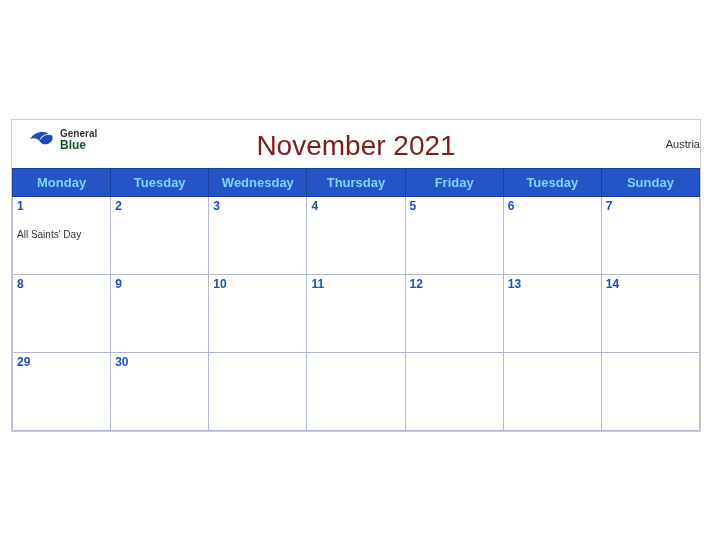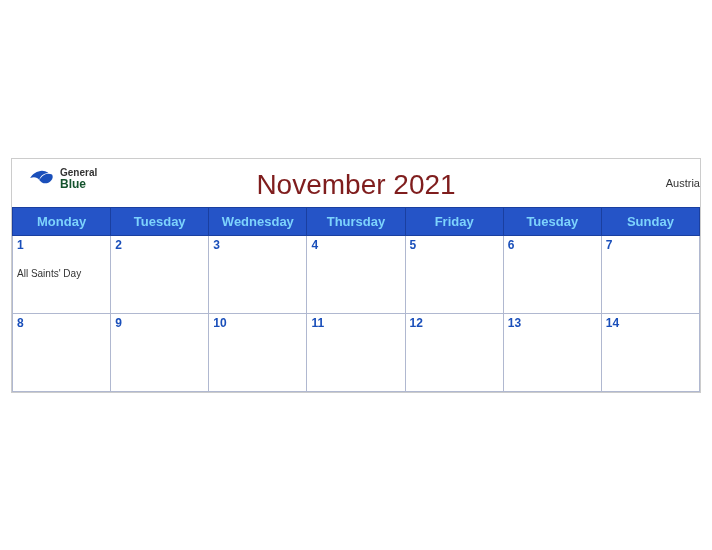--- a/index.html
+++ b/index.html
@@ -180,15 +180,28 @@
           <td>
             <span class="day-number">12</span>
           </td>
           <td>
             <span class="day-number">13</span>
           </td>
           <td>
             <span class="day-number">14</span>
           </td>
         </tr>
+        <tr>
+          <td>
+            <span class="day-number">29</span>
+          </td>
+          <td>
+            <span class="day-number">30</span>
+          </td>
+          <td class="empty-cell"></td>
+          <td class="empty-cell"></td>
+          <td class="empty-cell"></td>
+          <td class="empty-cell"></td>
+          <td class="empty-cell"></td>
+        </tr>
       </tbody>
   </table>
 </div>
 
 </body></html>

